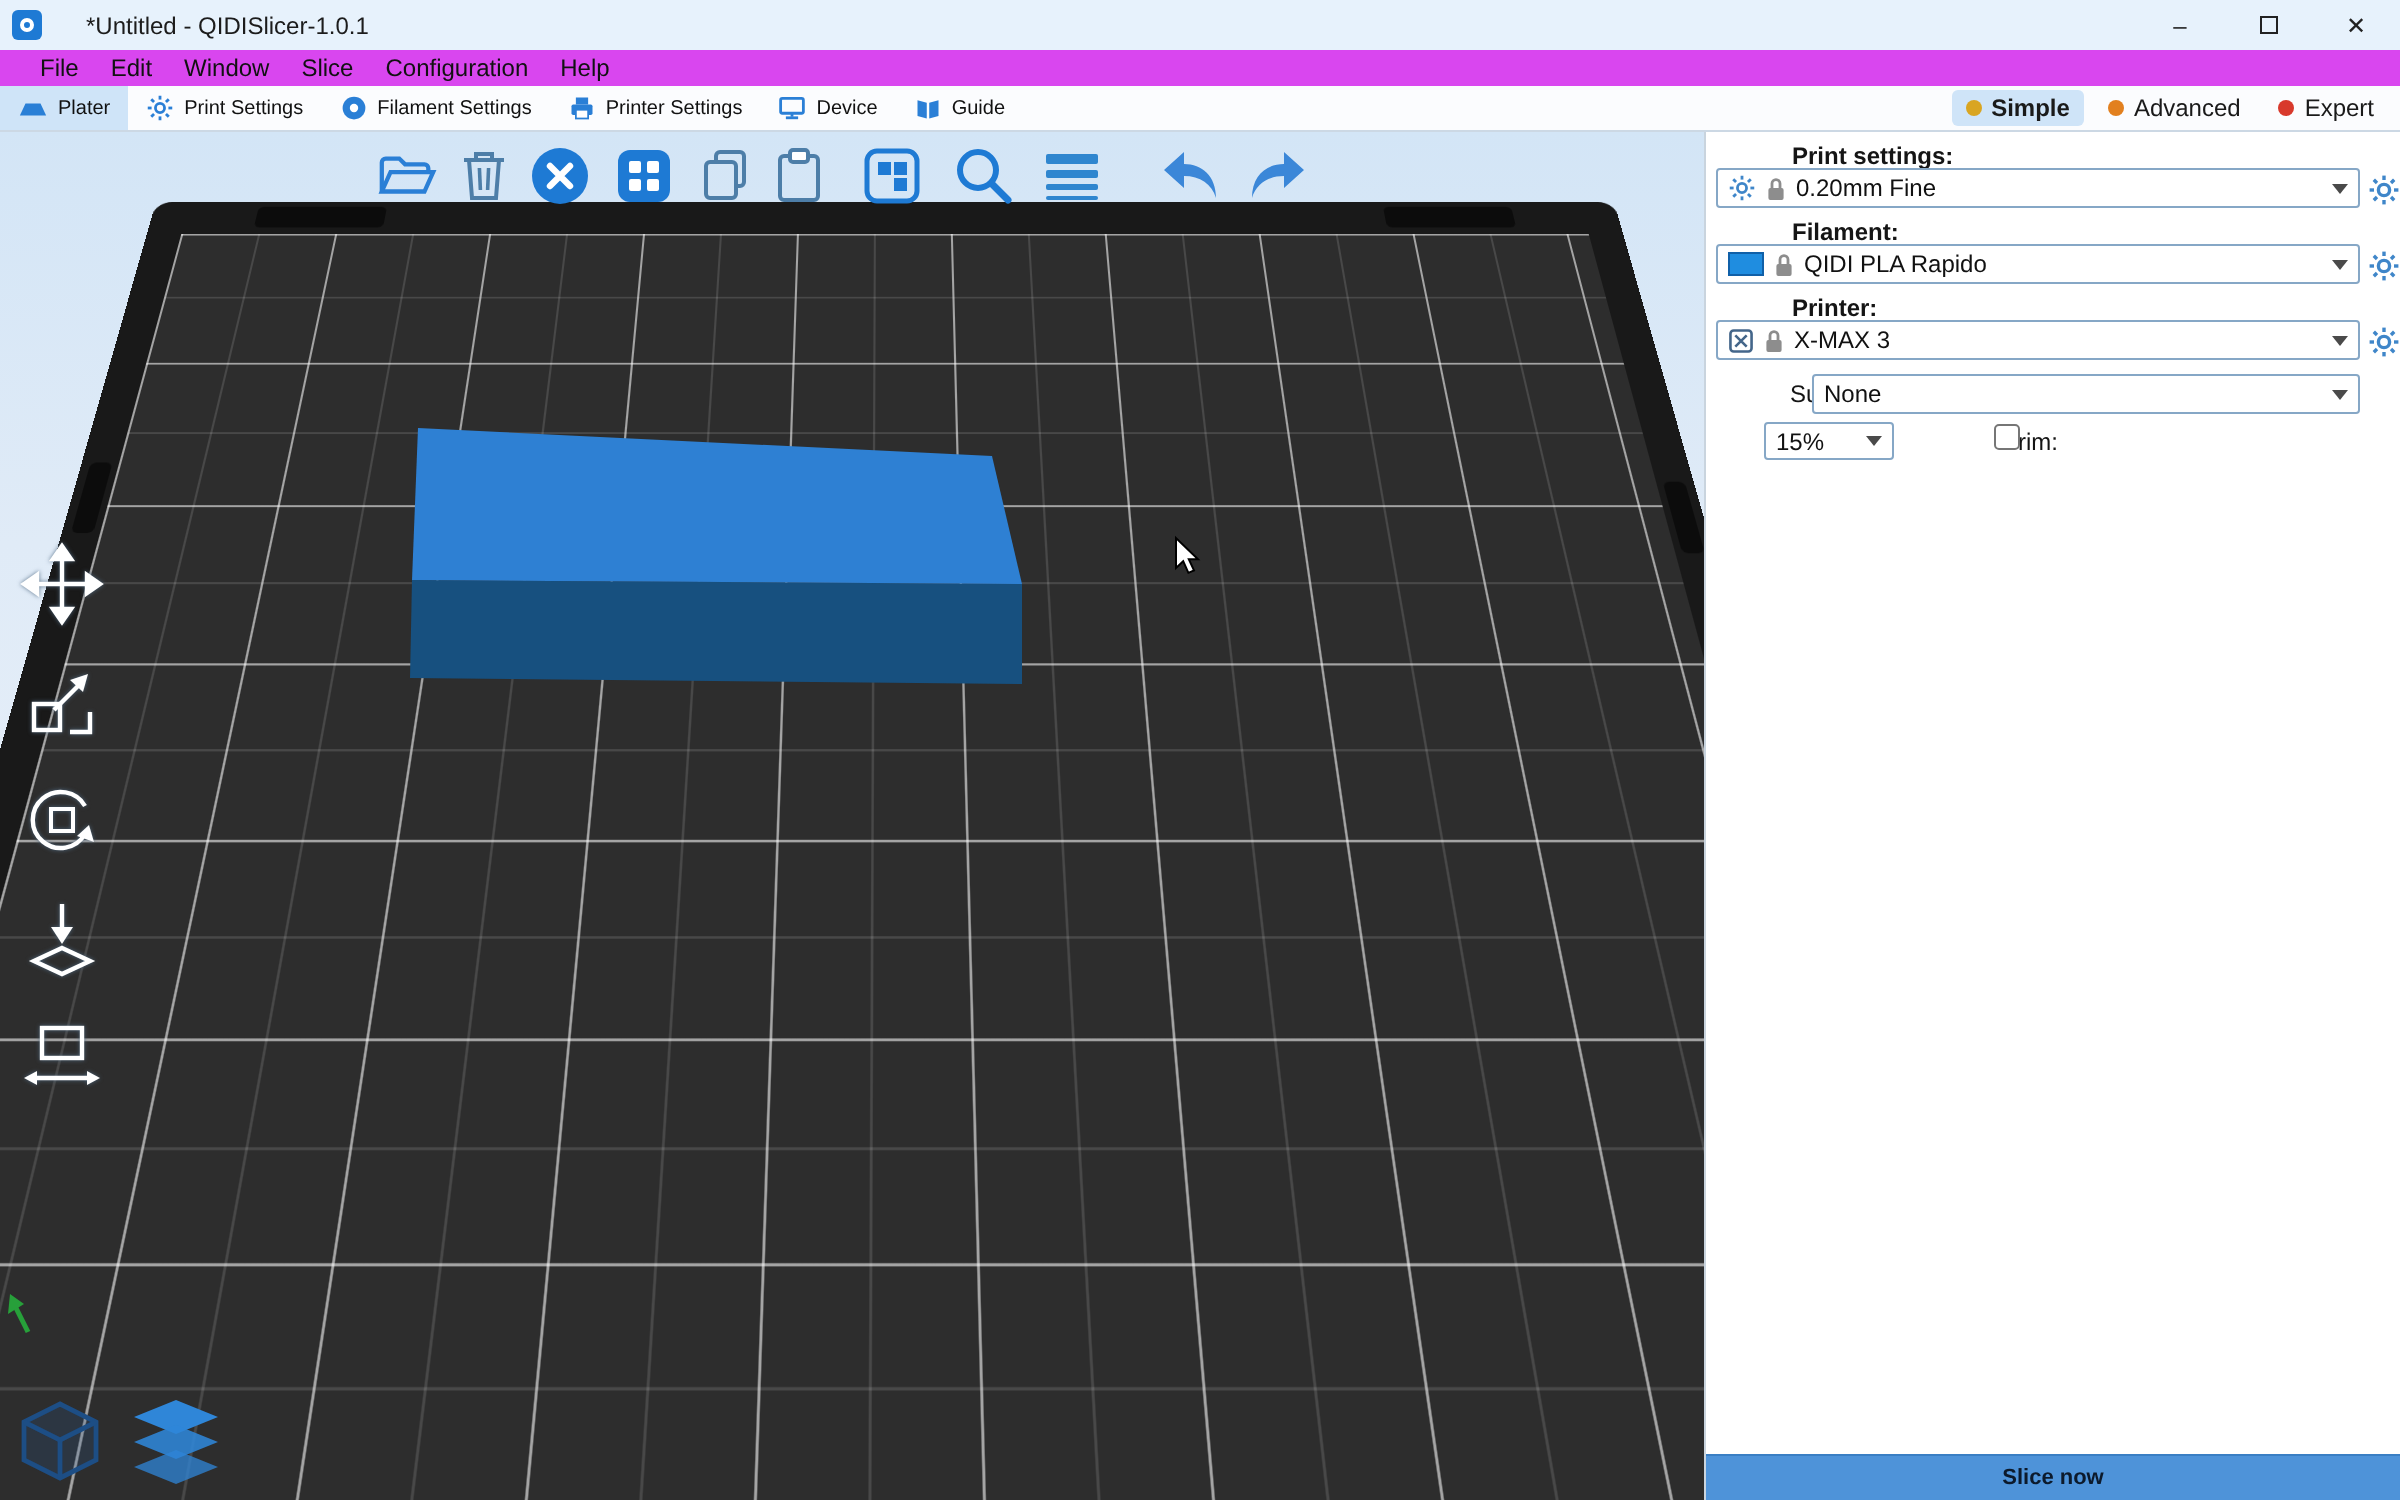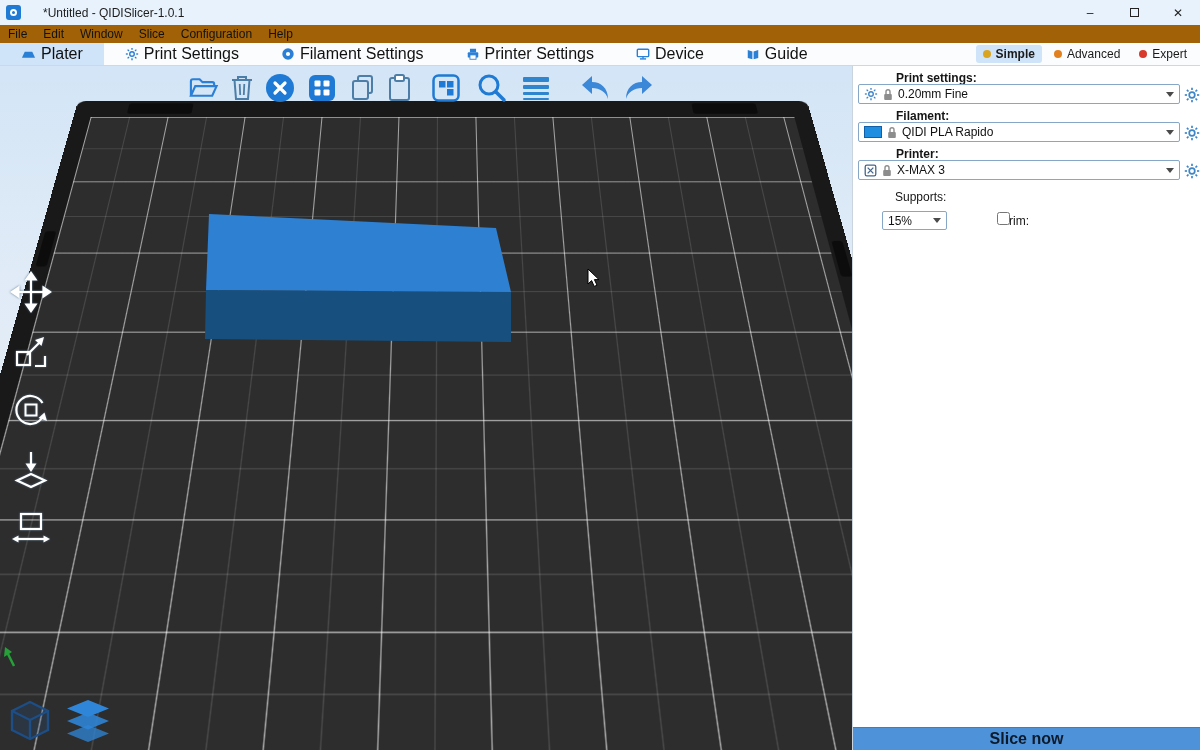--- a/index.html
+++ b/index.html
@@ -14,26 +14,26 @@
   .titlebar{height:25px;background:#e7f2fc;display:flex;align-items:center;justify-content:space-between;}
   .title-left{display:flex;align-items:center;gap:22px;padding-left:6px;}
   .app-icon{width:15px;height:15px;border-radius:3px;background:#1e7ad4;display:flex;align-items:center;justify-content:center;}
   .app-icon .ring{width:7px;height:7px;border:2px solid #fff;border-radius:50%;}
   .title-text{font-size:12px;color:#1c1c1c;}
   .win-controls{display:flex;height:25px;}
   .win-btn{width:44px;height:25px;display:flex;align-items:center;justify-content:center;font-size:12px;color:#222;cursor:default;}
   .max-glyph{width:9px;height:9px;border:1px solid #222;}
 
   
-  .menubar{height:18px;background:#a16207;display:flex;align-items:center;padding-left:0;}
+  .menubar{height:18px;background:#d946ef;display:flex;align-items:center;padding-left:12px;}
   .menu-item{padding:0 8px;height:18px;line-height:18px;font-size:12px;color:#111;}
 
   
   .tabbar{height:23px;background:#fbfcfe;display:flex;align-items:stretch;border-bottom:1px solid #ccd8e4;}
-  .tab{display:flex;align-items:center;gap:5px;padding:0 21px;font-size:16px;color:#111;}
+  .tab{display:flex;align-items:center;gap:5px;padding:0 9px;font-size:10px;color:#111;}
   .tab.active{background:#cfe4f8;}
   .tab svg{display:block;}
   .modes{margin-left:auto;display:flex;align-items:center;gap:5px;padding-right:6px;}
   .mode{display:flex;align-items:center;gap:5px;padding:2px 7px;border-radius:3px;font-size:12px;}
   .mode.selected{background:#cfe4f8;font-weight:700;}
   .mode-dot{width:8px;height:8px;border-radius:50%;}
 
   
   .main{display:flex;height:684px;}
   .viewport{position:relative;width:852px;height:684px;overflow:hidden;
@@ -74,21 +74,21 @@
   .sidebar{position:relative;width:348px;height:684px;background:#fff;border-left:1px solid #c9d4de;}
   .s-label{position:absolute;left:5px;font-size:12px;font-weight:700;color:#151515;padding-left:38px;}
   .s-label.plain{font-weight:400;}
   .combo{position:absolute;height:20px;border:1px solid #86a7c6;border-radius:2px;background:#fff;
     display:flex;align-items:center;padding:0 5px;gap:5px;font-size:12px;color:#111;text-align:right;}
   .combo .chev{margin-left:auto;width:0;height:0;border-left:4px solid transparent;border-right:4px solid transparent;border-top:5px solid #4a4a4a;}
   .swatch{width:18px;height:12px;background:#1f8de0;border:1px solid #1060a8;}
   .gear-btn{position:absolute;left:330px;width:17px;height:17px;display:flex;align-items:center;justify-content:center;}
   .brim-check{position:absolute;left:144px;top:146px;width:13px;height:13px;margin:0;}
   .slice-btn{position:absolute;left:0;right:0;bottom:0;height:23px;background:#4e93d9;border-top:1px solid #3a7fc4;
-    display:flex;align-items:center;justify-content:center;font-weight:700;font-size:16px;color:#0c1a2c;cursor:default;}
+    display:flex;align-items:center;justify-content:center;font-weight:700;font-size:11px;color:#0c1a2c;cursor:default;}
 </style>
 </head>
 <body>
 
 <div class="titlebar">
   <div class="title-left">
     <span class="app-icon">
         <span class="ring"></span>
       </span>
     <span class="title-text">*Untitled - QIDISlicer-1.0.1</span>
@@ -447,20 +447,24 @@
             <line x1="13" y1="8" x2="15.2" y2="8"></line>
             <line x1="2.9" y1="2.9" x2="4.5" y2="4.5"></line>
             <line x1="11.5" y1="11.5" x2="13.1" y2="13.1"></line>
             <line x1="2.9" y1="13.1" x2="4.5" y2="11.5"></line>
             <line x1="11.5" y1="4.5" x2="13.1" y2="2.9"></line>
           </g>
       </svg>
     </div>
 
     <div class="s-label plain" style="top:124px;left:4px">Supports:</div>
+    <div class="combo" style="left:53px;top:121px;width:274px">
+      <span>None</span>
+      <span class="chev"></span>
+    </div>
 
     <div class="s-label plain" style="top:148px;left:4px">Guide:</div>
     <div class="combo" style="left:29px;top:145px;width:65px;height:19px">
       <span>15%</span>
       <span class="chev"></span>
     </div>
     <div class="s-label plain" style="top:148px;left:110px">Brim:</div>
     <input type="checkbox" class="brim-check" style="">
 
     <div class="slice-btn">Slice now</div>

